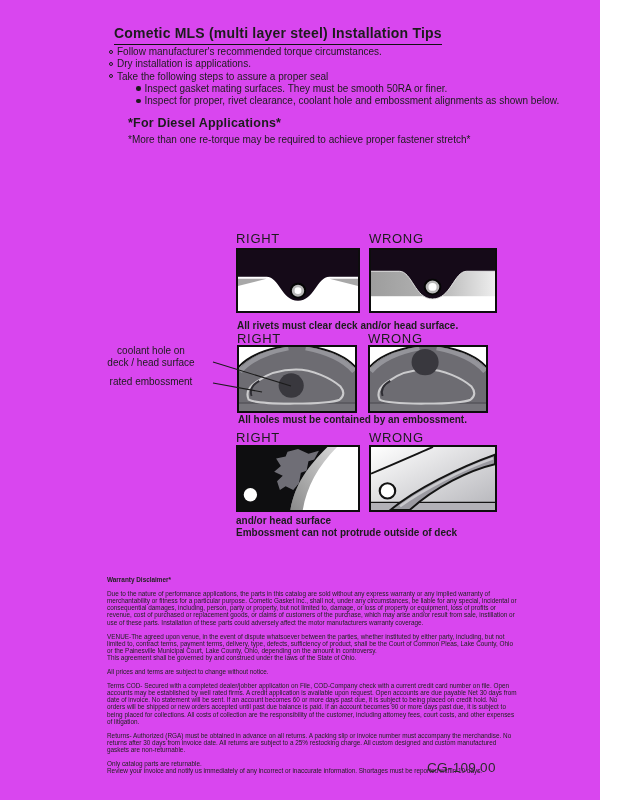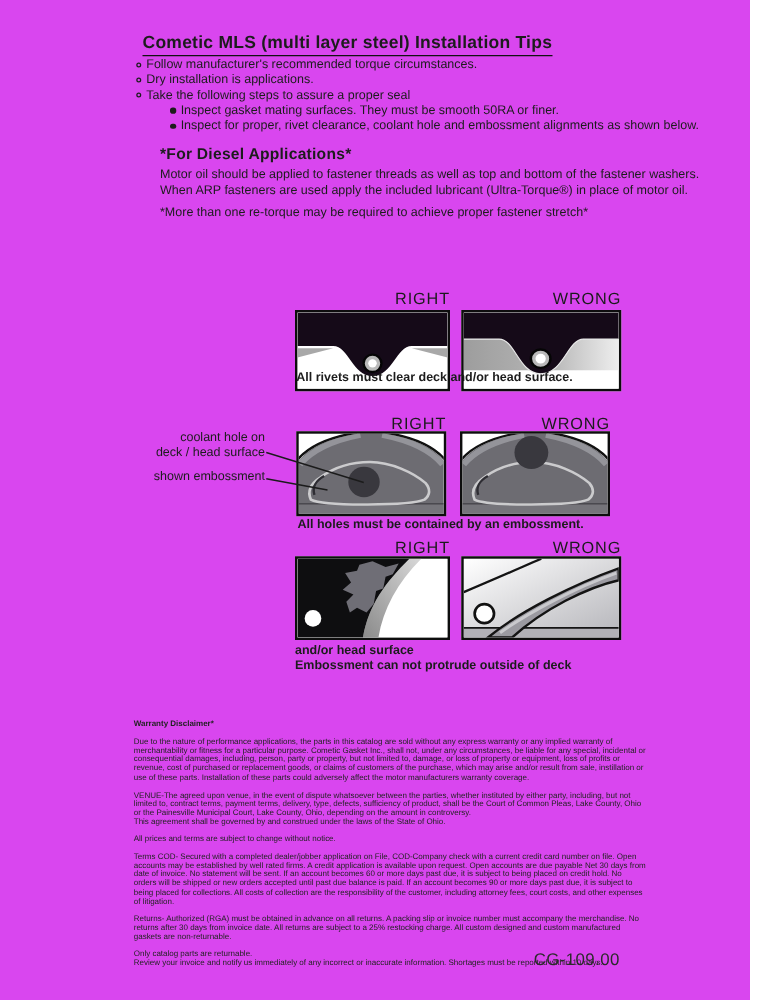--- a/index.html
+++ b/index.html
@@ -14,25 +14,25 @@
     border-bottom:1.6px solid #111; padding-bottom:3px; white-space:nowrap;
   }
   .tips { position:absolute; left:109px; top:46px; width:478px; font-size:10px; line-height:12.3px; }
   .tip-row { display:flex; align-items:flex-start; }
   .tip-row.sub { padding-left:27px; }
   .o-marker { flex:none; width:4px; height:4px; border:1px solid #1c1c1c; border-radius:50%; margin:3.6px 4px 0 0; }
   .dot-marker { flex:none; width:4.5px; height:4.5px; background:#1c1c1c; border-radius:50%; margin:3.4px 4px 0 0; }
   .diesel { position:absolute; left:112px; top:117px; width:452px; font-size:10px; line-height:12.3px;margin-left:16px; }
   .diesel h2 { margin:0 0 5px 0; font-size:12.5px; letter-spacing:0.2px; }
   .diesel p { margin:0 0 6.5px 0; }
-  .dlabel { position:absolute; font-size:13px; letter-spacing:0.7px; text-align:right; color:#1b1b1b; }
+  .dlabel { position:absolute; font-size:13px; letter-spacing:0.7px; text-align:left; color:#1b1b1b; }
   .panel { position:absolute; border:2.2px solid #0d0d0d; background:#fff; }
   .panel svg { display:block; width:100%; height:100%; }
   .dcaption { position:absolute; font-size:10px; font-weight:bold; line-height:11.5px; }
-  .side-label { position:absolute; font-size:10px; line-height:11.5px; text-align:right; }
+  .side-label { position:absolute; font-size:10px; line-height:11.5px; text-align:center; }
   .pointer-overlay { position:absolute; left:0; top:330px; width:618px; height:110px; pointer-events:none; z-index:5; }
   .warranty { position:absolute; left:107px; top:576px; width:410px; font-size:6.4px; line-height:7.15px; color:#222; }
   .warranty .w-head { font-weight:bold; margin:0 0 6.8px 0; }
   .warranty p { margin:0 0 6.8px 0; }
   .warranty p.tight { margin:0; }
   .page-number { position:absolute; left:382px; top:760px; font-size:13.5px; letter-spacing:0.3px; color:#2b2b2b;margin-left:45px; }
 </style>
 </head>
 <body>
 
@@ -58,21 +58,20 @@
       <span>Inspect gasket mating surfaces.  They must be smooth 50RA or finer.</span>
     </div>
     <div class="tip-row sub">
       <span class="dot-marker"></span>
       <span>Inspect for proper, rivet clearance, coolant hole and embossment alignments as shown below.</span>
     </div>
   </div>
 
   <div class="diesel">
     <h2>*For Diesel Applications*</h2>
-    <p>Motor oil should be applied to fastener threads as well as top and bottom of the fastener washers. When ARP fasteners are used apply the included lubricant (Ultra-Torque®) in place of motor oil.</p>
     <p>*More than one re-torque may be required to achieve proper fastener stretch*</p>
   </div>
 
   <div class="dlabel" style="left:236px; top:231px; width:124px;">RIGHT</div>
   <div class="dlabel" style="left:369px; top:231px; width:128px;">WRONG</div>
 
   <div class="panel" style="left:236px; top:248px; width:124px; height:65px;">
     <svg viewBox="0 0 126 66" preserveAspectRatio="none">
       <rect x="0" y="0" width="126" height="66" fill="#ffffff"></rect>
       <polygon points="0,31 30,31 0,39" fill="#a8a8a8"></polygon>
@@ -94,30 +93,30 @@
       </defs>
       <rect x="0" y="0" width="127" height="66" fill="#ffffff"></rect>
       <rect x="0" y="23" width="127" height="27" fill="url(#grad-r1w)"></rect>
       <path d="M0,0 H127 V23 H98 C85,23 82,53 63,53 C45,53 42,23 29,23 H0 Z" fill="#150a18"></path>
       <path d="M127,23 H98 C85,23 82,53 63,53 C45,53 42,23 29,23 H0" fill="none" stroke="#e8e8e8" stroke-width="1"></path>
       <circle cx="63" cy="40" r="8" fill="#b9b9b9" stroke="#050505" stroke-width="2"></circle>
       <circle cx="63" cy="40" r="4.2" fill="#ffffff"></circle>
     </svg>
   </div>
 
-  <div class="dcaption" style="left:237px; top:297px;">All rivets must clear deck and/or head surface.</div>
+  <div class="dcaption" style="left:237px; top:320px;">All rivets must clear deck and/or head surface.</div>
 
   <div class="dlabel" style="left:237px; top:331px; width:120px;">RIGHT</div>
   <div class="dlabel" style="left:368px; top:331px; width:120px;">WRONG</div>
 
   <div class="side-label" style="left:90px; top:345px; width:122px;">
     <div>coolant hole on</div>
     <div>deck / head surface</div>
   </div>
-  <div class="side-label" style="left:90px; top:376px; width:122px;">shown embossment</div>
+  <div class="side-label" style="left:90px; top:376px; width:122px;">rated embossment</div>
 
   <div class="panel" style="left:237px; top:345px; width:120px; height:68px;">
     <svg viewBox="0 0 120 68" preserveAspectRatio="none">
       <rect x="0" y="0" width="120" height="68" fill="#6d6c72"></rect>
       <rect x="0" y="60" width="120" height="8" fill="#75747a"></rect>
       <line x1="0" y1="59.5" x2="120" y2="59.5" stroke="#4a494f" stroke-width="1.2"></line>
       <path d="M51,1 Q16,8 1,26" fill="none" stroke="#94949a" stroke-width="5"></path>
       <path d="M69,1 Q104,8 119,26" fill="none" stroke="#94949a" stroke-width="5"></path>
       <path d="M0,0 H48 Q13,6 0,23 Z" fill="#ffffff"></path>
       <path d="M120,0 H72 Q107,6 120,23 Z" fill="#ffffff"></path>

